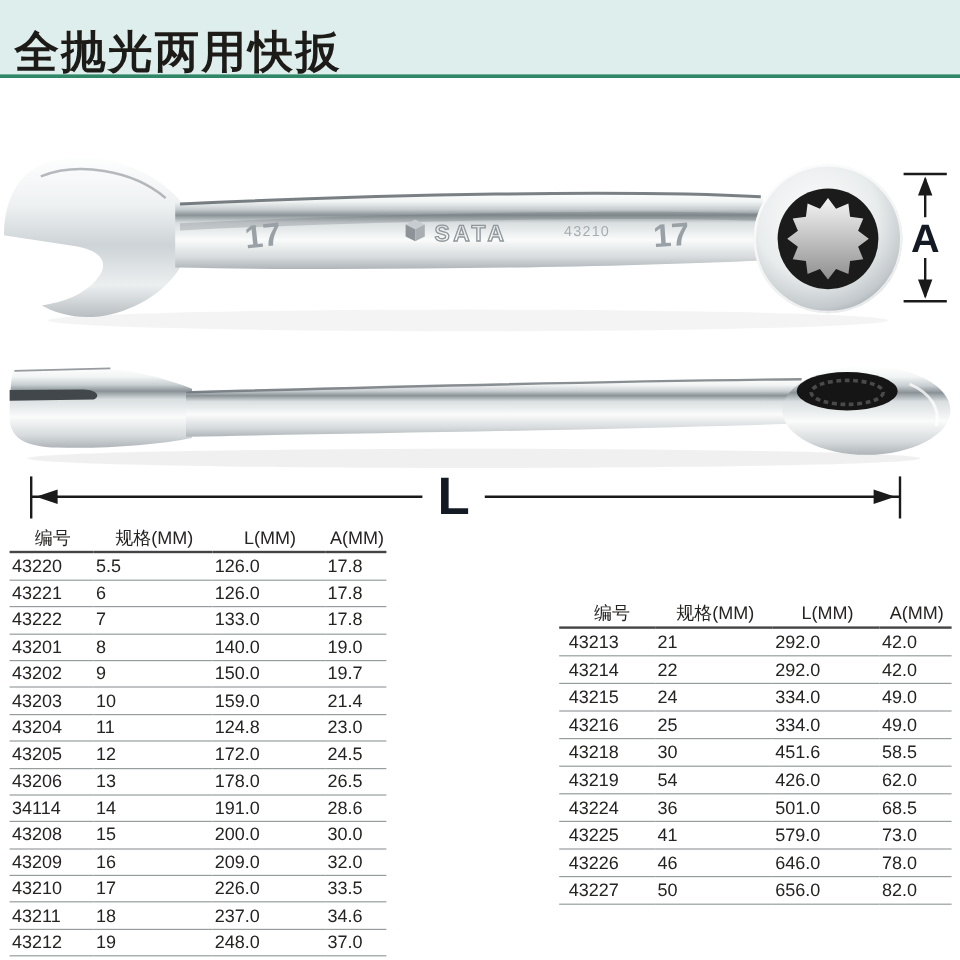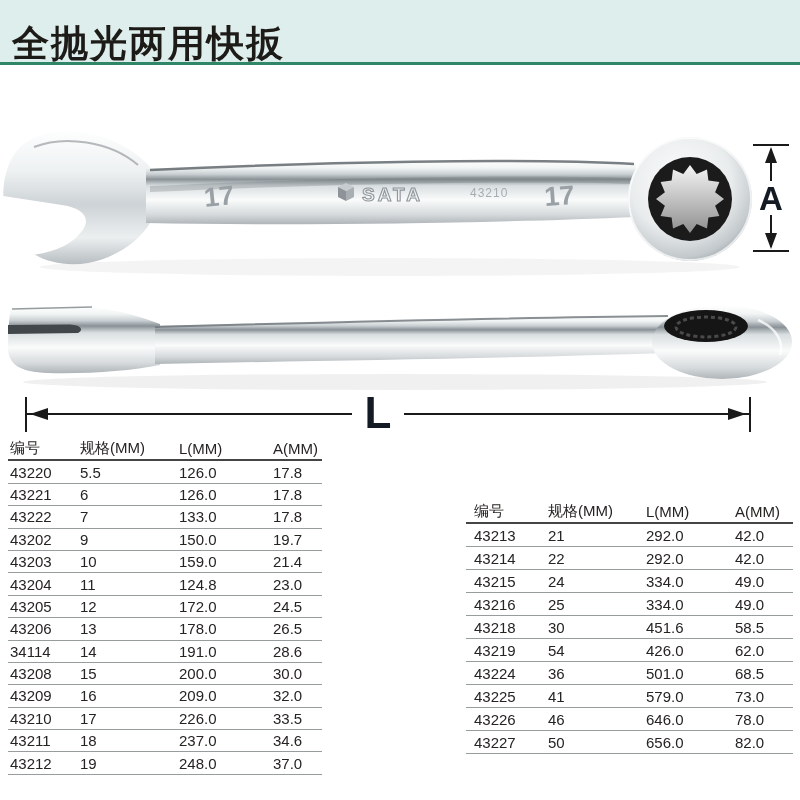--- a/index.html
+++ b/index.html
@@ -7,21 +7,21 @@
         font-family:"Liberation Sans","DejaVu Sans",sans-serif;}
   
   .title-bar{position:absolute;top:0;left:0;width:800px;height:65px;background:#deeeec;
              border-bottom:3px solid #2f8767;box-sizing:border-box;display:flex;align-items:flex-end;}
   .title-text{font-size:37px;font-weight:bold;color:#1d1b18;padding-left:12px;letter-spacing:2px;line-height:1;}
   
   .hero{position:absolute;top:65px;left:0;}
   
   table.spec{position:absolute;border-collapse:collapse;table-layout:fixed;
              color:#262422;font-size:15px;}
-  table.spec th{font-weight:normal;text-align:left;border-bottom:2px solid #454545;
+  table.spec th{font-weight:normal;text-align:center;border-bottom:2px solid #454545;
                 padding:0 0 0 2px;white-space:nowrap;}
   table.spec td{text-align:left;border-bottom:1px solid #979d9d;padding:0 0 0 2px;white-space:nowrap;}
   table.left-table{left:8px;top:438px;width:314px;}
   table.left-table th,table.left-table td{height:21.4px;}
   table.right-table{left:466px;top:500px;width:327px;}
   table.right-table th,table.right-table td{height:22px;}
   table.right-table th:first-child,table.right-table td:first-child{padding-left:8px;}
 </style>
 </head>
 <body>
@@ -155,20 +155,26 @@
           <td>126.0</td>
           <td>17.8</td>
         </tr>
         <tr>
           <td>43222</td>
           <td>7</td>
           <td>133.0</td>
           <td>17.8</td>
         </tr>
         <tr>
+          <td>43201</td>
+          <td>8</td>
+          <td>140.0</td>
+          <td>19.0</td>
+        </tr>
+        <tr>
           <td>43202</td>
           <td>9</td>
           <td>150.0</td>
           <td>19.7</td>
         </tr>
         <tr>
           <td>43203</td>
           <td>10</td>
           <td>159.0</td>
           <td>21.4</td>

